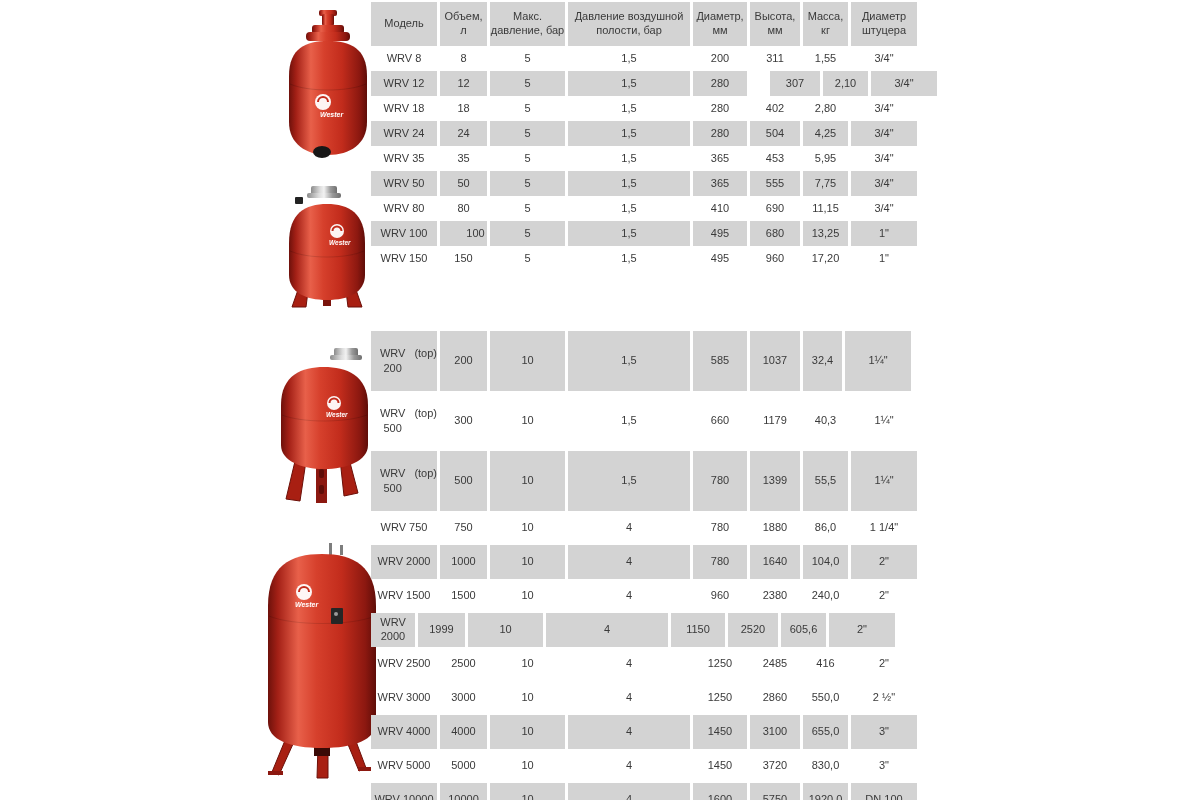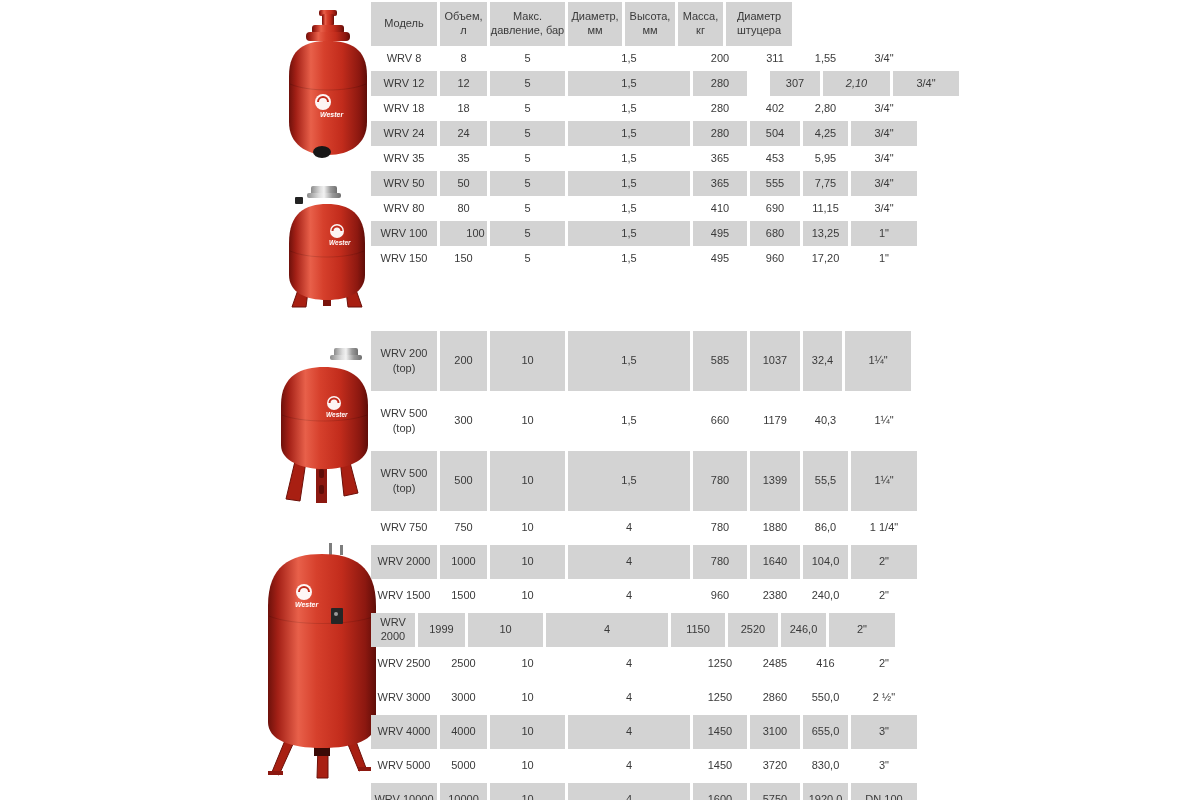--- a/index.html
+++ b/index.html
@@ -14,21 +14,21 @@
     flex:0 0 auto;box-sizing:border-box;
     display:flex;align-items:center;justify-content:center;
     text-align:center;font-size:11px;line-height:1.25;
   }
   .cell + .cell{margin-left:3px;}
   .hcell{height:44px;background:var(--shade,#d3d3d3);white-space:pre-line;}
   .r-s1 .cell{height:25px;}
   .r-mid .cell{height:34px;}
   .r-tall .cell{height:60px;}
   .shaded .cell{background:var(--shade,#d3d3d3);}
-  .model-lines{display:flex;flex-direction:column;line-height:1.35;justify-content:space-between;}
+  .model-lines{display:flex;flex-direction:row;line-height:1.35;justify-content:space-between;}
   #sec2{margin-top:60px;}
   
   .tank{position:absolute;}
   .tank-1{left:286px;top:10px;}
   .tank-2{left:287px;top:183px;}
   .tank-3{left:278px;top:343px;}
   .tank-4{left:260px;top:542px;}
   .logo-text{font-family:"Liberation Sans",sans-serif;font-style:italic;font-weight:bold;}
 </style>
 </head>
@@ -117,20 +117,22 @@
     <text class="logo-text" x="35" y="65" font-size="7" fill="#ffffff">Wester</text>
   </svg>
 
   <div class="spec-table">
     <div class="trow header" id="table-header">
         <div class="cell hcell" style="width: 66px;">Модель</div>
         <div class="cell hcell" style="width: 47px;">Объем,
 л</div>
         <div class="cell hcell" style="width: 75px;">Макс.
 давление, бар</div>
+        <div class="cell hcell" style="width: 122px;">Давление воздушной
+полости, бар</div>
         <div class="cell hcell" style="width: 54px;">Диаметр,
 мм</div>
         <div class="cell hcell" style="width: 50px;">Высота,
 мм</div>
         <div class="cell hcell" style="width: 45px;">Масса,
 кг</div>
         <div class="cell hcell" style="width: 66px;">Диаметр
 штуцера</div>
       </div>
     <div id="sec1">
@@ -144,21 +146,21 @@
           <div class="cell" style="width: 45px;">1,55</div>
           <div class="cell" style="width: 66px;">3/4"</div>
         </div>
         <div class="trow shaded r-s1">
           <div class="cell" style="width: 66px;">WRV 12</div>
           <div class="cell" style="width: 47px;">12</div>
           <div class="cell" style="width: 75px;">5</div>
           <div class="cell" style="width: 122px;">1,5</div>
           <div class="cell" style="width: 54px;">280</div>
           <div class="cell" style="width: 50px; margin-left: 23px;">307</div>
-          <div class="cell" style="width: 67px; font-style: italic;">2,10</div>
+          <div class="cell" style="width: 45px;">2,10</div>
           <div class="cell" style="width: 66px;">3/4"</div>
         </div>
         <div class="trow r-s1">
           <div class="cell" style="width: 66px;">WRV 18</div>
           <div class="cell" style="width: 47px;">18</div>
           <div class="cell" style="width: 75px;">5</div>
           <div class="cell" style="width: 122px;">1,5</div>
           <div class="cell" style="width: 54px;">280</div>
           <div class="cell" style="width: 50px;">402</div>
           <div class="cell" style="width: 45px;">2,80</div>
@@ -301,21 +303,21 @@
           <div class="cell" style="width: 45px;">240,0</div>
           <div class="cell" style="width: 66px;">2"</div>
         </div>
         <div class="trow shaded r-mid">
           <div class="cell" style="width: 44px;">WRV 2000</div>
           <div class="cell" style="width: 47px;">1999</div>
           <div class="cell" style="width: 75px;">10</div>
           <div class="cell" style="width: 122px;">4</div>
           <div class="cell" style="width: 54px;">1150</div>
           <div class="cell" style="width: 50px;">2520</div>
-          <div class="cell" style="width: 45px;">246,0</div>
+          <div class="cell" style="width: 45px;">605,6</div>
           <div class="cell" style="width: 66px;">2"</div>
         </div>
         <div class="trow r-mid">
           <div class="cell" style="width: 66px;">WRV 2500</div>
           <div class="cell" style="width: 47px;">2500</div>
           <div class="cell" style="width: 75px;">10</div>
           <div class="cell" style="width: 122px;">4</div>
           <div class="cell" style="width: 54px;">1250</div>
           <div class="cell" style="width: 50px;">2485</div>
           <div class="cell" style="width: 45px;">416</div>

